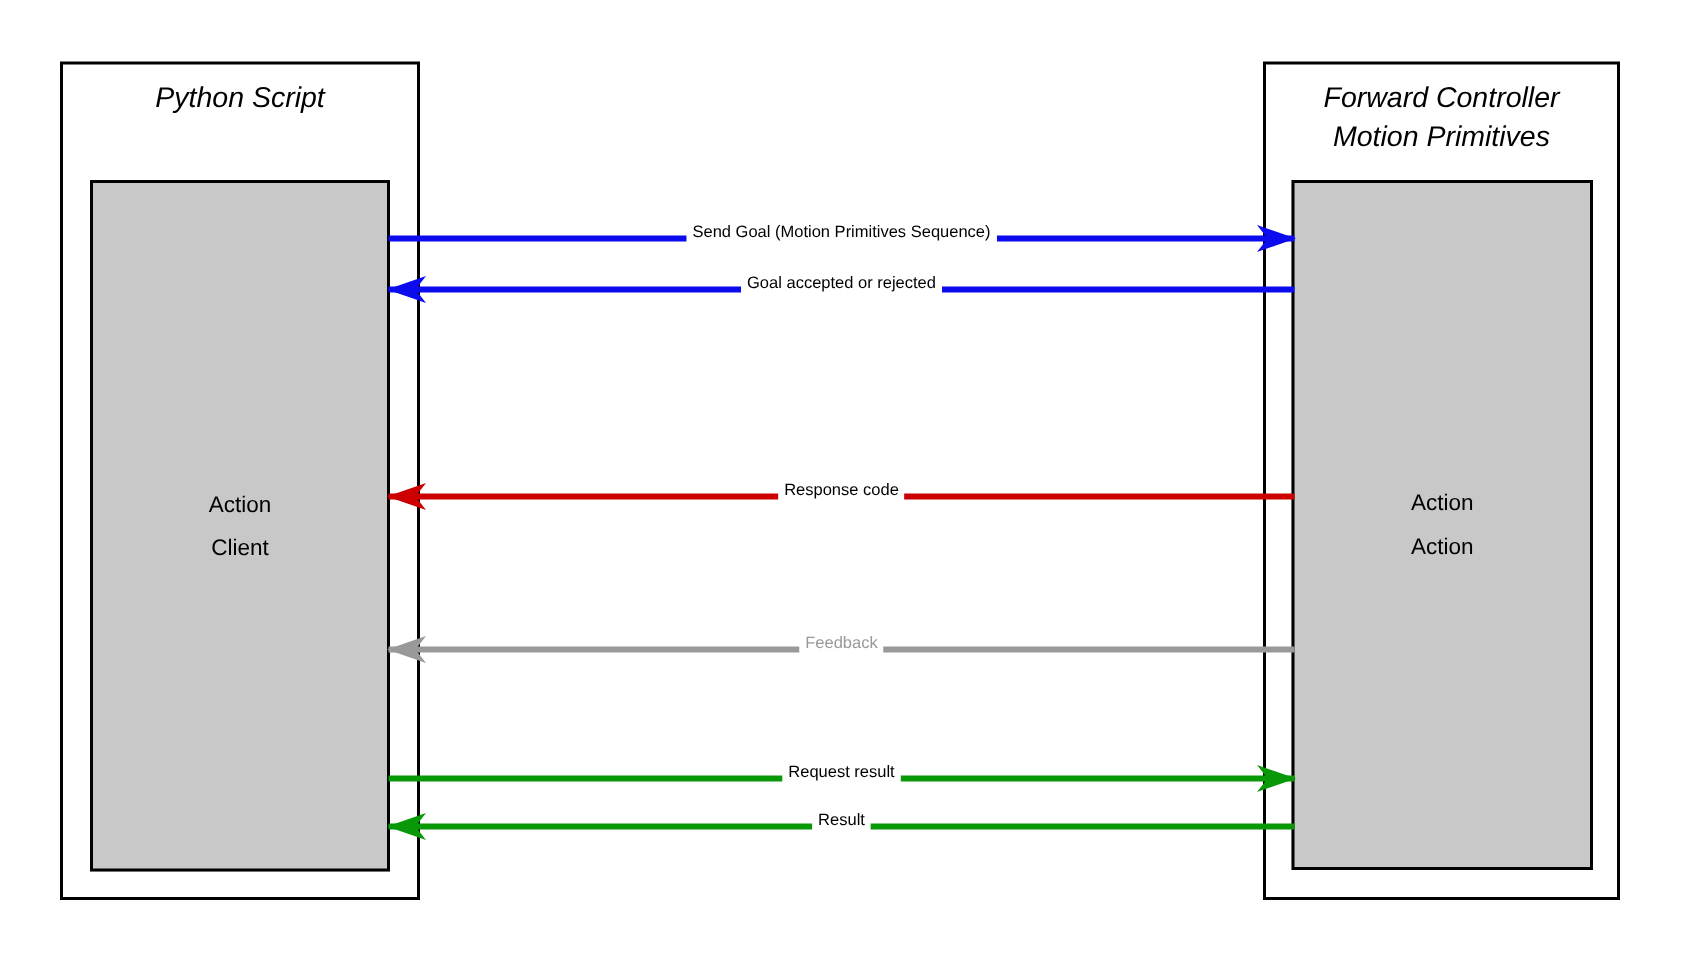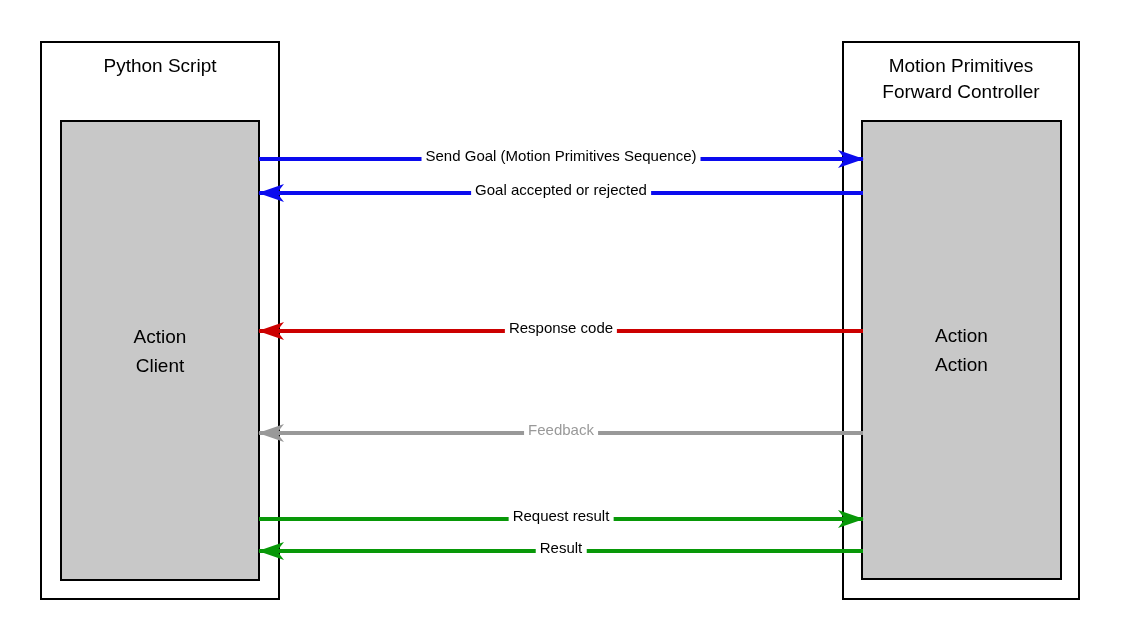--- a/index.html
+++ b/index.html
@@ -27,31 +27,32 @@
   .node-right { left: 842px; width: 234px; }
   .node-title {
     position: absolute;
     top: 10px;
     left: 0;
     width: 100%;
     text-align: center;
     font-size: 19px;
     line-height: 26px;
     color: #000000;
+    font-style: italic;
   }
   .inner-box {
     position: absolute;
     top: 77px;
     background: #c8c8c8;
     border: 2px solid #000000;
     display: flex;
     align-items: center;
     justify-content: center;
     text-align: center;
-    font-size: 19px;
+    font-size: 15px;
     line-height: 29px;
     color: #000000;
   }
   .inner-left  { left: 18px; width: 196px; height: 457px; }
   .inner-right { left: 17px; width: 197px; height: 456px; }
   
   .arrow {
     position: absolute;
     left: 259px;
     width: 604px;
@@ -74,21 +75,21 @@
   }
   .head-right { right: -1px; }
   .head-left  { left: -1px; }
   .arrow-label {
     position: absolute;
     left: 50%;
     transform: translateX(-50%);
     bottom: 4px;
     background: #ffffff;
     padding: 0 4px;
-    font-size: 15px;
+    font-size: 11px;
     line-height: 17px;
     white-space: nowrap;
     color: #000000;
   }
   .arrow.muted .arrow-label { color: var(--arrow-color); }
 </style>
 </head>
 <body>
 
 <div class="canvas">
@@ -98,22 +99,22 @@
     <div class="inner-box inner-left" style="background: rgb(200, 200, 200);">
       <div>
         <div>Action</div>
         <div>Client</div>
       </div>
     </div>
   </div>
 
   <div class="node node-right">
     <div class="node-title">
+      <div>Forward Controller</div>
       <div>Motion Primitives</div>
-      <div>Forward Controller</div>
     </div>
     <div class="inner-box inner-right" style="background: rgb(200, 200, 200);">
       <div>
         <div>Action</div>
         <div>Action</div>
       </div>
     </div>
   </div>
 
   <div class="arrow" style="top: 150px; --arrow-color: #0b0bee;">

